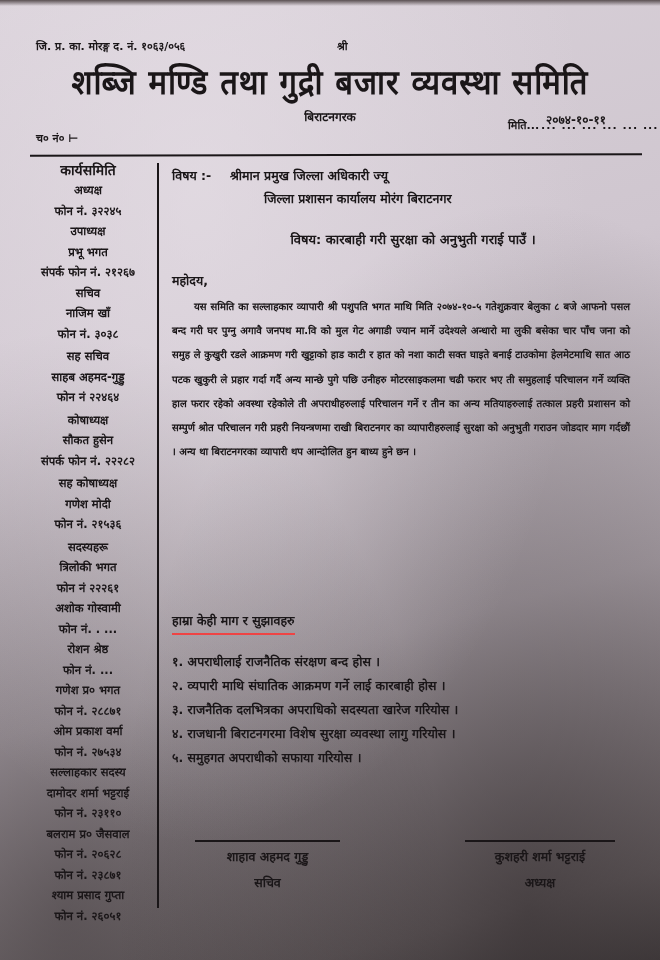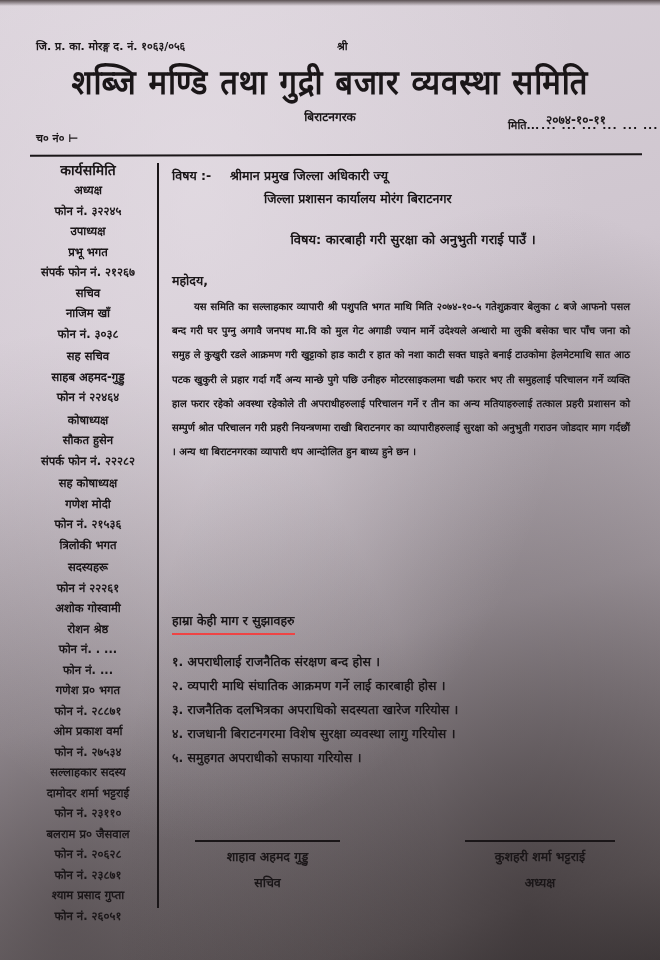--- a/index.html
+++ b/index.html
@@ -107,28 +107,28 @@
     <div class="sb-line role gap">कोषाध्यक्ष</div>
     <div class="sb-line">सौकत हुसेन</div>
     <div class="sb-line">संपर्क फोन नं. २२२८२</div>
   </div>
   <div>
     <div class="sb-line role gap">सह कोषाध्यक्ष</div>
     <div class="sb-line">गणेश मोदी</div>
     <div class="sb-line">फोन नं. २१५३६</div>
   </div>
   <div>
+    <div class="sb-line role gap">सदस्यहरू</div>
     <div class="sb-line">त्रिलोकी भगत</div>
-    <div class="sb-line role gap">सदस्यहरू</div>
     <div class="sb-line">फोन नं  २२२६१</div>
   </div>
 
   <div class="sb-line">अशोक गोस्वामी</div>
+  <div class="sb-line">फोन नं.  .   ...</div>
   <div class="sb-line">रोशन श्रेष्ठ</div>
-  <div class="sb-line">फोन नं.  .   ...</div>
   <div class="sb-line">फोन नं.      ...</div>
   <div class="sb-line">गणेश प्र० भगत</div>
   <div class="sb-line">फोन नं. २८८७१</div>
   <div class="sb-line">ओम प्रकाश वर्मा</div>
   <div class="sb-line">फोन नं. २७५३४</div>
 
   <div class="sb-line role">सल्लाहकार सदस्य</div>
   <div class="sb-line">दामोदर शर्मा भट्टराई</div>
   <div class="sb-line">फोन नं. २३११०</div>
   <div class="sb-line">बलराम प्र० जैसवाल</div>

